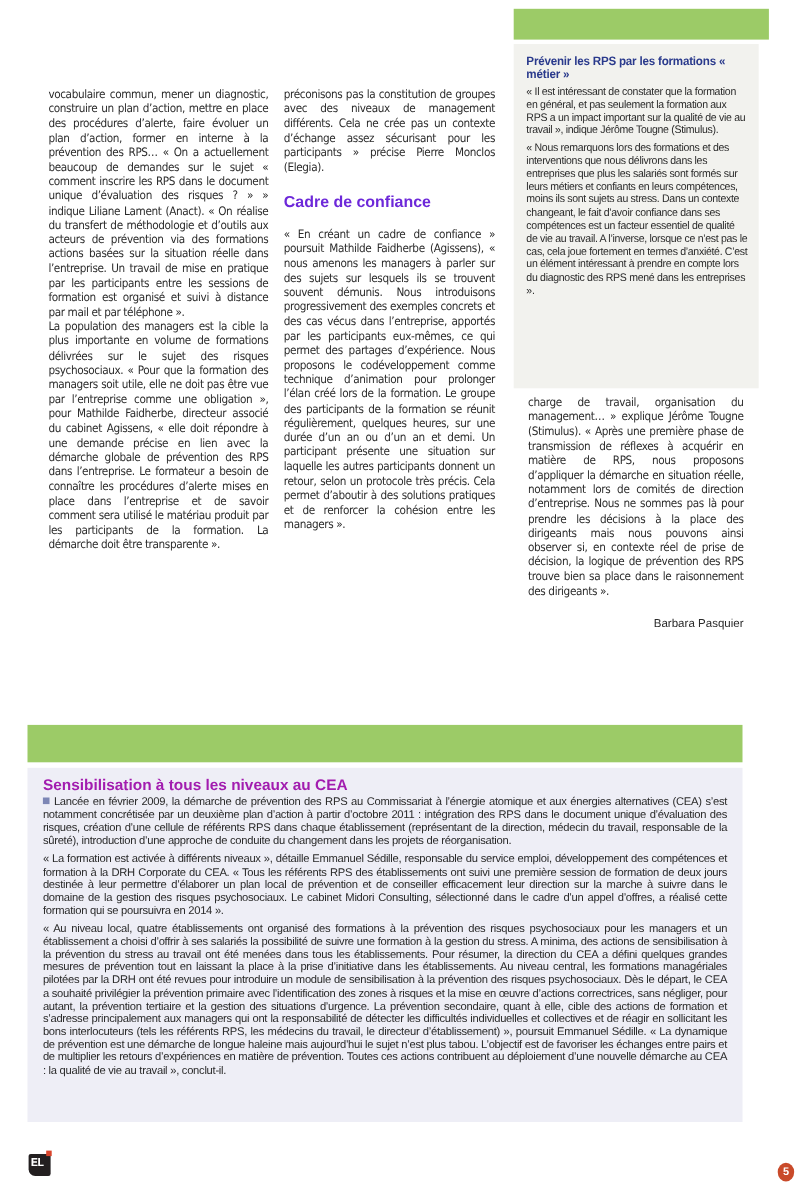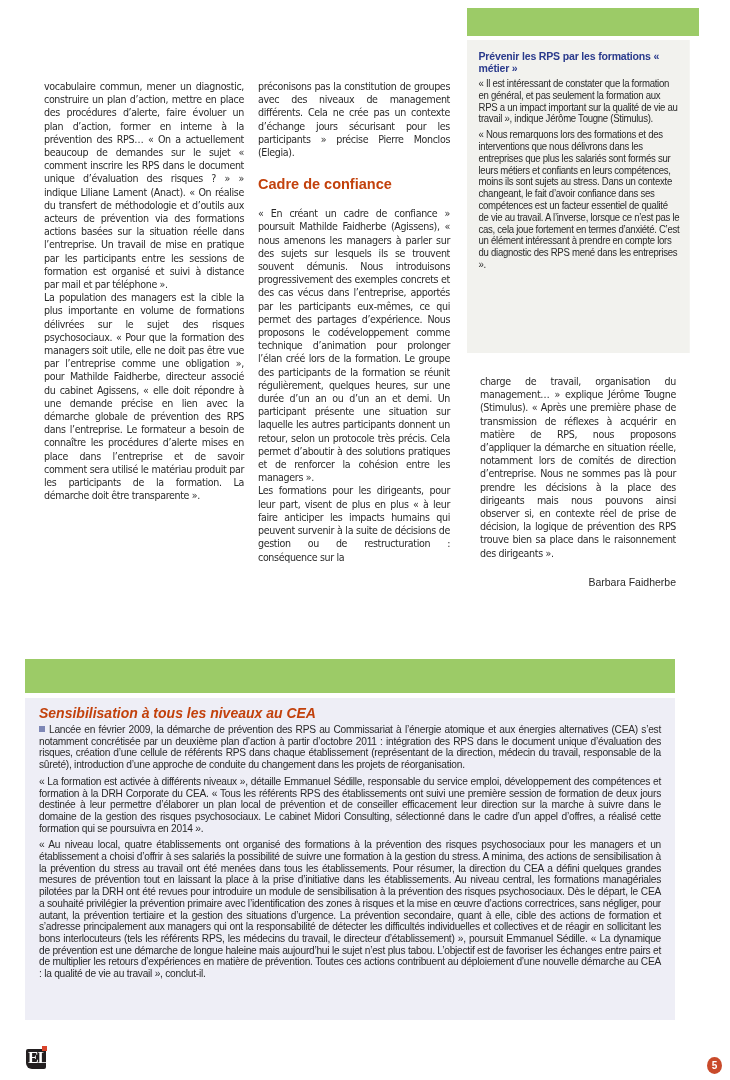--- a/index.html
+++ b/index.html
@@ -15,24 +15,24 @@
       line-height: 13.2px;
       text-align: justify;
       color: #2a2a2a;
       letter-spacing: -0.35px;
       word-spacing: 0px;
     }
     .col p { margin: 0; hyphens: auto; }
     .col p + p { }
     #col1 { left: 44px; top: 80px; width: 200px; }
     #col2 { left: 258px; top: 80px; width: 192px; }
-    #col3 { left: 480px; top: 375px; width: 196px; }
+    #col3 { left: 480px; top: 360px; width: 196px; }
     .subhead {
       font-family: "Liberation Sans", sans-serif; font-weight: bold;
-      color: #c2410c; font-size: 14.5px; line-height: 18px;
+      color: #6d28d9; font-size: 14.5px; line-height: 18px;
       margin: 16px 0 14px 0; letter-spacing: 0;
     }
     .signature {
       text-align: right; font-family: "Liberation Sans", sans-serif;
       font-size: 10.5px; margin-top: 16px; letter-spacing: 0;
     }
 
     
     #sidebar-band { position: absolute; left: 467px; top: 8px; width: 232px; height: 28px; background: #9ccb67; }
     #sidebar-box {
@@ -49,33 +49,33 @@
 
     
     #bottom-band { position: absolute; left: 25px; top: 659px; width: 650px; height: 34px; background: #9ccb67; }
     #bottom-box {
       position: absolute; left: 25px; top: 698px; width: 650px; height: 322px; background: #eeeef6;
       box-sizing: border-box; padding: 7px 14px 0 14px;
       font-family: "Liberation Sans", sans-serif; font-size: 10.2px; line-height: 11.7px; color: #2a2a2a;
       letter-spacing: -0.25px; text-align: justify;
     }
     #bottom-box h2 {
-      margin: 0 0 2px 0; font-size: 14px; line-height: 17px; color: #c2410c; font-weight: bold; letter-spacing: 0; font-style: italic;
+      margin: 0 0 2px 0; font-size: 14px; line-height: 17px; color: #a21caf; font-weight: bold; letter-spacing: 0;
     }
     #bottom-box p { margin: 0 0 5px 0; }
     .bullet-square { display: inline-block; width: 6px; height: 6px; background: #7d86b5; margin-right: 4px; vertical-align: 1px; }
 
     
     #footer-logo {
       position: absolute; left: 26px; top: 1049px; width: 20px; height: 20px; background: #231f20;
       border-radius: 2px 2px 2px 6px;
     }
     #footer-logo-accent { position: absolute; left: 42px; top: 1046px; width: 5px; height: 5px; background: #d9442b; }
     #footer-logo-glyph {
-      position: absolute; left: 28px; top: 1052px; font-family: Liberation Serif, serif; font-size: 16px;
+      position: absolute; left: 28px; top: 1052px; font-family: Liberation Mono, monospace; font-size: 11px;
       color: #fff; font-weight: bold; letter-spacing: -1px; line-height: 12px;
     }
     #footer-text {
       position: absolute; right: 36px; top: 1057px; font-family: "Liberation Sans", sans-serif; font-size: 12.5px; color: #2a3a8c;
       white-space: nowrap;
       margin-top: 48px;
     }
     #footer-text .pub { font-weight: bold; letter-spacing: 0.3px; }
     #footer-text .sep { margin: 0 4px; color: #2a3a8c; }
     #footer-text .dot { font-size: 10px; margin: 0 2px; }
@@ -87,36 +87,35 @@
   </style>
 </head>
 <body>
 
 <div id="col1" class="col">
   <p>vocabulaire commun, mener un diagnostic, construire un plan d’action, mettre en place des procédures d’alerte, faire évoluer un plan d’action, former en interne à la prévention des RPS… « On a actuellement beaucoup de demandes sur le sujet « comment inscrire les RPS dans le document unique d’évaluation des risques ? » » indique Liliane Lament (Anact). « On réalise du transfert de méthodologie et d’outils aux acteurs de prévention via des formations actions basées sur la situation réelle dans l’entreprise. Un travail de mise en pratique par les participants entre les sessions de formation est organisé et suivi à distance par mail et par téléphone ».</p>
   <p>La population des managers est la cible la plus importante en volume de formations délivrées sur le sujet des risques psychosociaux. « Pour que la formation des managers soit utile, elle ne doit pas être vue par l’entreprise comme une obligation », pour Mathilde Faidherbe, directeur associé du cabinet Agissens, « elle doit répondre à une demande précise en lien avec la démarche globale de prévention des RPS dans l’entreprise. Le formateur a besoin de connaître les procédures d’alerte mises en place dans l’entreprise et de savoir comment sera utilisé le matériau produit par les participants de la formation. La démarche doit être transparente ».</p>
 </div>
 
 <div id="col2" class="col">
-  <p>préconisons pas la constitution de groupes avec des niveaux de management différents. Cela ne crée pas un contexte d’échange jours sécurisant pour les participants » précise Pierre Monclos (Elegia).</p>
+  <p>préconisons pas la constitution de groupes avec des niveaux de management différents. Cela ne crée pas un contexte d’échange assez sécurisant pour les participants » précise Pierre Monclos (Elegia).</p>
   <div class="subhead">Cadre de confiance</div>
   <p>« En créant un cadre de confiance » poursuit Mathilde Faidherbe (Agissens), « nous amenons les managers à parler sur des sujets sur lesquels ils se trouvent souvent démunis. Nous introduisons progressivement des exemples concrets et des cas vécus dans l’entreprise, apportés par les participants eux-mêmes, ce qui permet des partages d’expérience. Nous proposons le codéveloppement comme technique d’animation pour prolonger l’élan créé lors de la formation. Le groupe des participants de la formation se réunit régulièrement, quelques heures, sur une durée d’un an ou d’un an et demi. Un participant présente une situation sur laquelle les autres participants donnent un retour, selon un protocole très précis. Cela permet d’aboutir à des solutions pratiques et de renforcer la cohésion entre les managers ».</p>
-  <p>Les formations pour les dirigeants, pour leur part, visent de plus en plus « à leur faire anticiper les impacts humains qui peuvent survenir à la suite de décisions de gestion ou de restructuration : conséquence sur la</p>
 </div>
 
 <div id="sidebar-band"></div>
 <div id="sidebar-box">
   <h3>Prévenir les RPS par les formations « métier »</h3>
   <p>« Il est intéressant de constater que la formation en général, et pas seulement la formation aux RPS a un impact important sur la qualité de vie au travail », indique Jérôme Tougne (Stimulus).</p>
   <p>« Nous remarquons lors des formations et des interventions que nous délivrons dans les entreprises que plus les salariés sont formés sur leurs métiers et confiants en leurs compétences, moins ils sont sujets au stress. Dans un contexte changeant, le fait d’avoir confiance dans ses compétences est un facteur essentiel de qualité de vie au travail. A l’inverse, lorsque ce n’est pas le cas, cela joue fortement en termes d’anxiété. C’est un élément intéressant à prendre en compte lors du diagnostic des RPS mené dans les entreprises ».</p>
 </div>
 
 <div id="col3" class="col">
   <p>charge de travail, organisation du management… » explique Jérôme Tougne (Stimulus). « Après une première phase de transmission de réflexes à acquérir en matière de RPS, nous proposons d’appliquer la démarche en situation réelle, notamment lors de comités de direction d’entreprise. Nous ne sommes pas là pour prendre les décisions à la place des dirigeants mais nous pouvons ainsi observer si, en contexte réel de prise de décision, la logique de prévention des RPS trouve bien sa place dans le raisonnement des dirigeants ».</p>
-  <div class="signature">Barbara Faidherbe</div>
+  <div class="signature">Barbara Pasquier</div>
 </div>
 
 <div id="bottom-band"></div>
 <div id="bottom-box">
   <h2>Sensibilisation à tous les niveaux au CEA</h2>
   <p><span class="bullet-square"></span><span>Lancée en février 2009, la démarche de prévention des RPS au Commissariat à l’énergie atomique et aux énergies alternatives (CEA) s’est notamment concrétisée par un deuxième plan d’action à partir d’octobre 2011 : intégration des RPS dans le document unique d’évaluation des risques, création d’une cellule de référents RPS dans chaque établissement (représentant de la direction, médecin du travail, responsable de la sûreté), introduction d’une approche de conduite du changement dans les projets de réorganisation.</span></p>
   <p>« La formation est activée à différents niveaux », détaille Emmanuel Sédille, responsable du service emploi, développement des compétences et formation à la DRH Corporate du CEA. « Tous les référents RPS des établissements ont suivi une première session de formation de deux jours destinée à leur permettre d’élaborer un plan local de prévention et de conseiller efficacement leur direction sur la marche à suivre dans le domaine de la gestion des risques psychosociaux. Le cabinet Midori Consulting, sélectionné dans le cadre d’un appel d’offres, a réalisé cette formation qui se poursuivra en 2014 ».</p>
   <p>« Au niveau local, quatre établissements ont organisé des formations à la prévention des risques psychosociaux pour les managers et un établissement a choisi d’offrir à ses salariés la possibilité de suivre une formation à la gestion du stress. A minima, des actions de sensibilisation à la prévention du stress au travail ont été menées dans tous les établissements. Pour résumer, la direction du CEA a défini quelques grandes mesures de prévention tout en laissant la place à la prise d’initiative dans les établissements. Au niveau central, les formations managériales pilotées par la DRH ont été revues pour introduire un module de sensibilisation à la prévention des risques psychosociaux. Dès le départ, le CEA a souhaité privilégier la prévention primaire avec l’identification des zones à risques et la mise en œuvre d’actions correctrices, sans négliger, pour autant, la prévention tertiaire et la gestion des situations d’urgence. La prévention secondaire, quant à elle, cible des actions de formation et s’adresse principalement aux managers qui ont la responsabilité de détecter les difficultés individuelles et collectives et de réagir en sollicitant les bons interlocuteurs (tels les référents RPS, les médecins du travail, le directeur d’établissement) », poursuit Emmanuel Sédille. « La dynamique de prévention est une démarche de longue haleine mais aujourd’hui le sujet n’est plus tabou. L’objectif est de favoriser les échanges entre pairs et de multiplier les retours d’expériences en matière de prévention. Toutes ces actions contribuent au déploiement d’une nouvelle démarche au CEA : la qualité de vie au travail », conclut-il.</p>
 </div>
 

